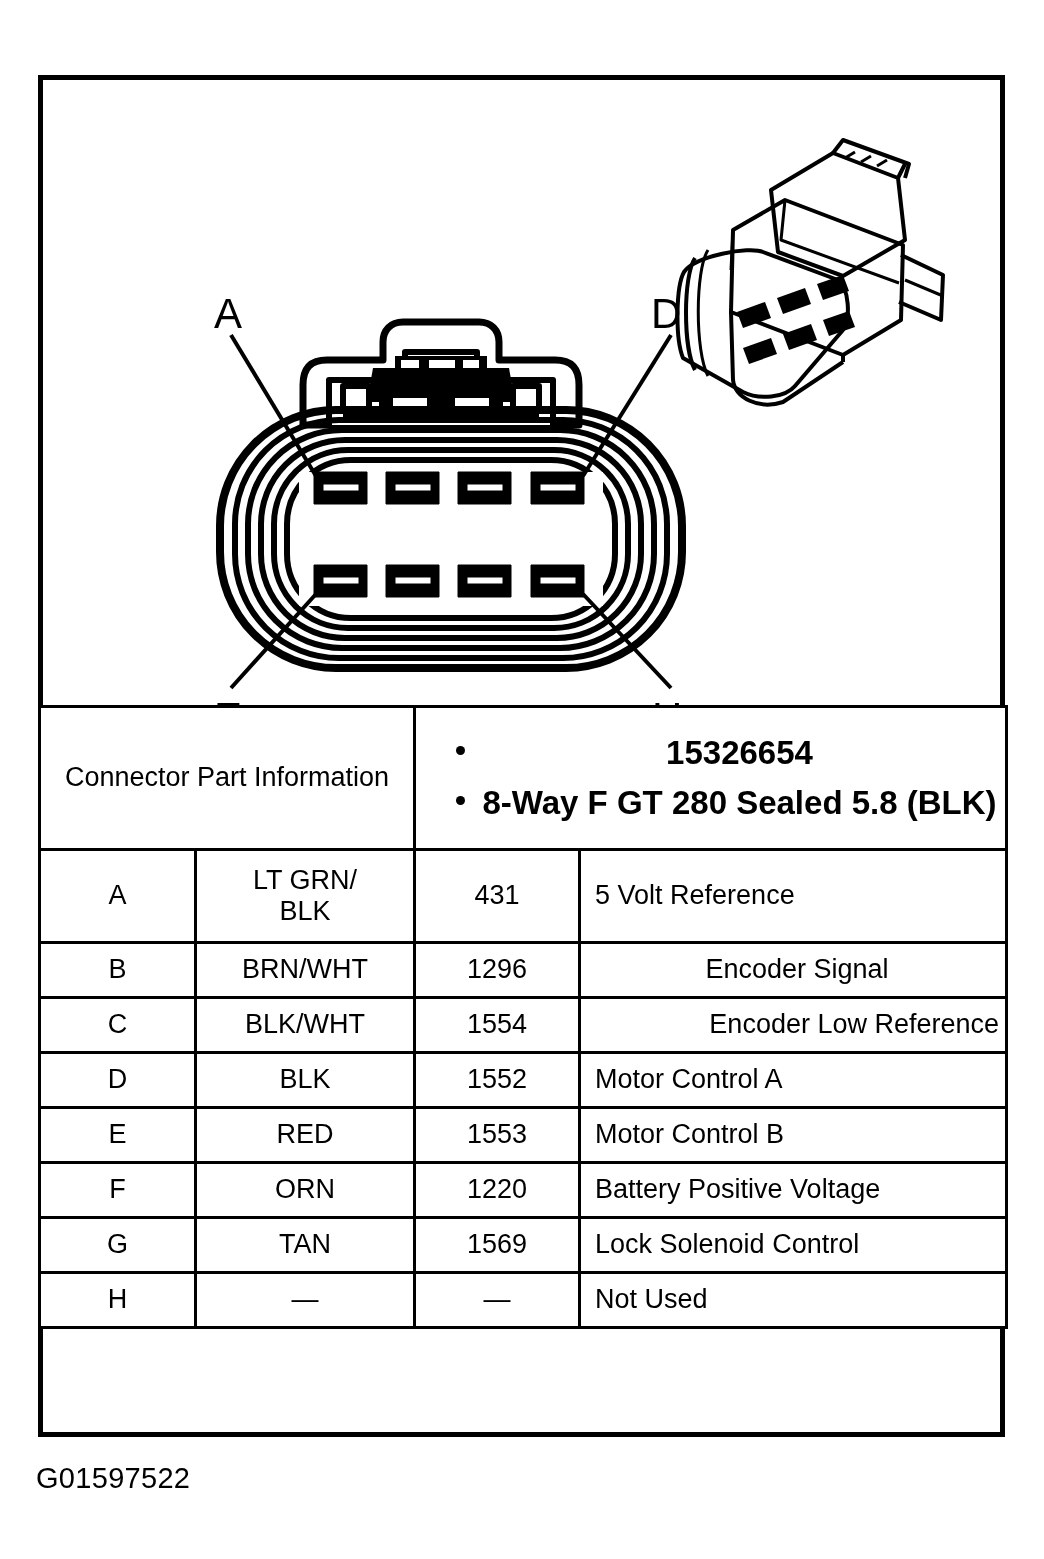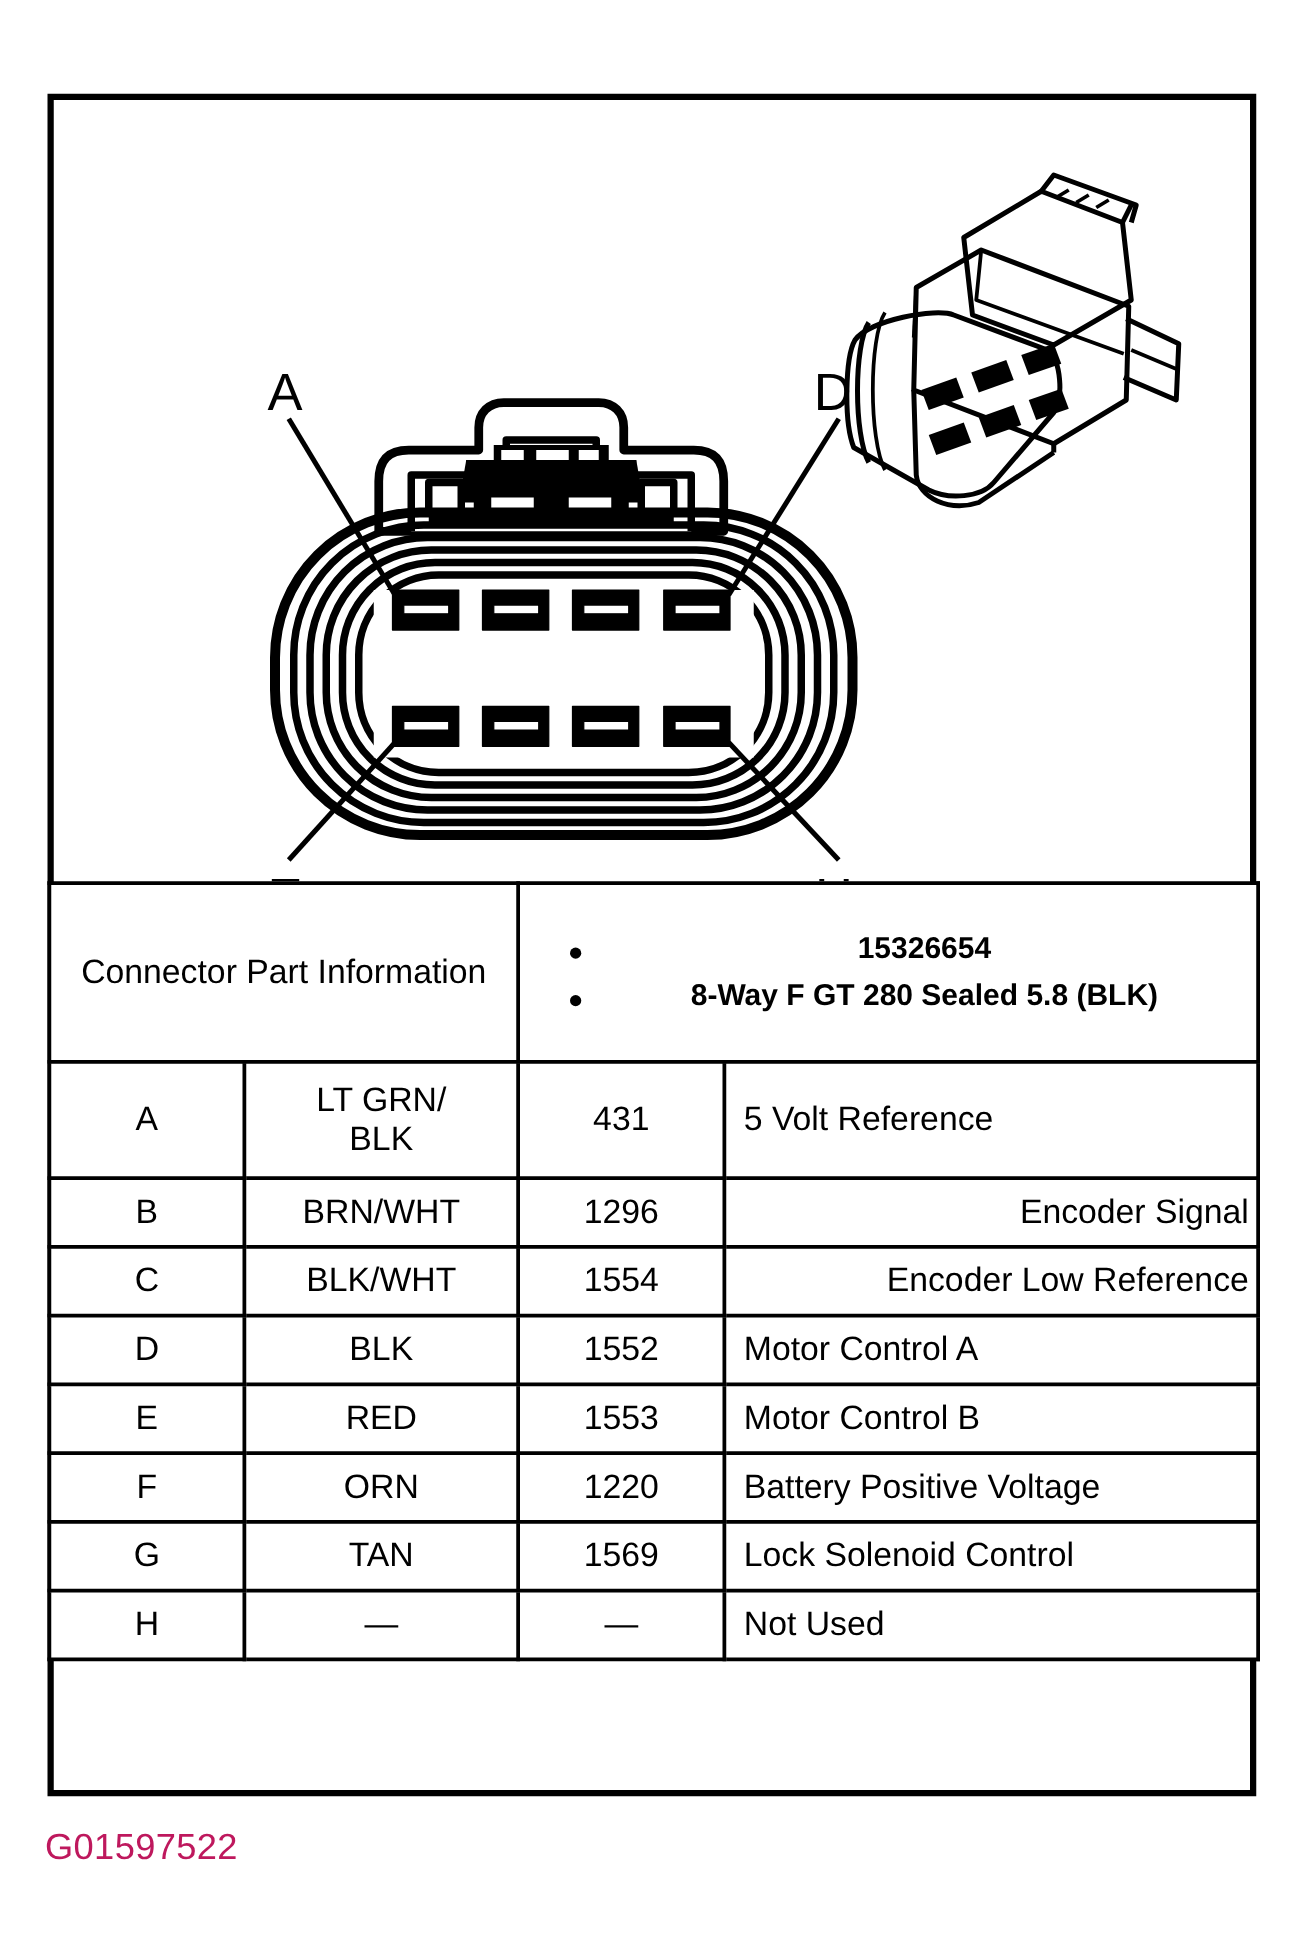--- a/index.html
+++ b/index.html
@@ -71,21 +71,21 @@
     padding-left: 34px !important;
   }
   .cpi-values ul {
     margin: 0;
     padding: 0 0 0 30px;
     list-style: none;
   }
   .cpi-values li {
     position: relative;
     font-weight: bold;
-    font-size: 24px;
+    font-size: 33px;
     line-height: 1.26;
     margin: 3px 0 8px 0;
   }
   .cpi-values li:last-child { margin-bottom: 3px; }
   .cpi-values li::before {
     content: "";
     position: absolute;
     left: -24px;
     top: 14px;
     width: 9px;
@@ -106,21 +106,21 @@
 
   .wire-two { line-height: 1.62; }
 
   
   #caption {
     position: absolute;
     left: 36px;
     top: 1462px;
     font-size: 29px;
     letter-spacing: 0.3px;
-    color: #be185d;
+    color: #000000;
   }
 </style>
 </head>
 <body>
 
 <div id="frame">
 
   <div id="illustration">
     <svg width="957" height="625" viewBox="0 0 957 625">
 
@@ -288,21 +288,21 @@
           <span>BLK</span>
         </td>
         <td>431</td>
         <td style="text-align:left; padding-left:14px">5 Volt Reference</td>
       </tr>
 
       <tr class="row-std">
         <td>B</td>
         <td>BRN/WHT</td>
         <td>1296</td>
-        <td style="text-align:right; padding-left:14px">Encoder Signal</td>
+        <td style="text-align:center; padding-left:14px">Encoder Signal</td>
       </tr>
 
       <tr class="row-std">
         <td>C</td>
         <td>BLK/WHT</td>
         <td>1554</td>
         <td style="text-align:right; padding-left:14px">Encoder Low Reference</td>
       </tr>
 
       <tr class="row-std">

